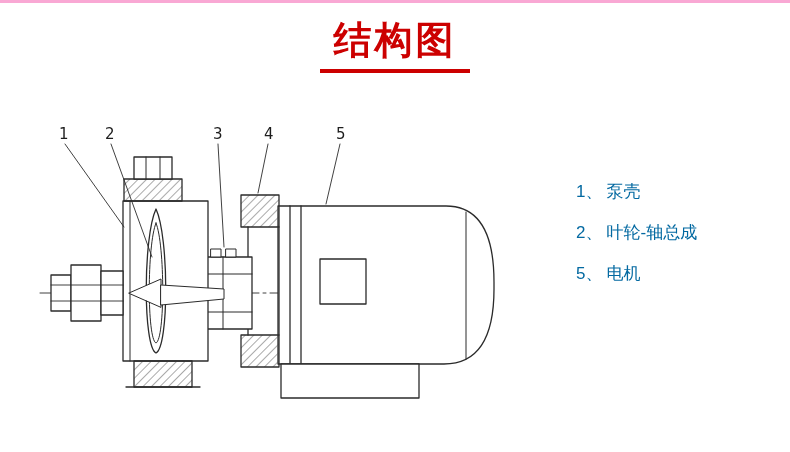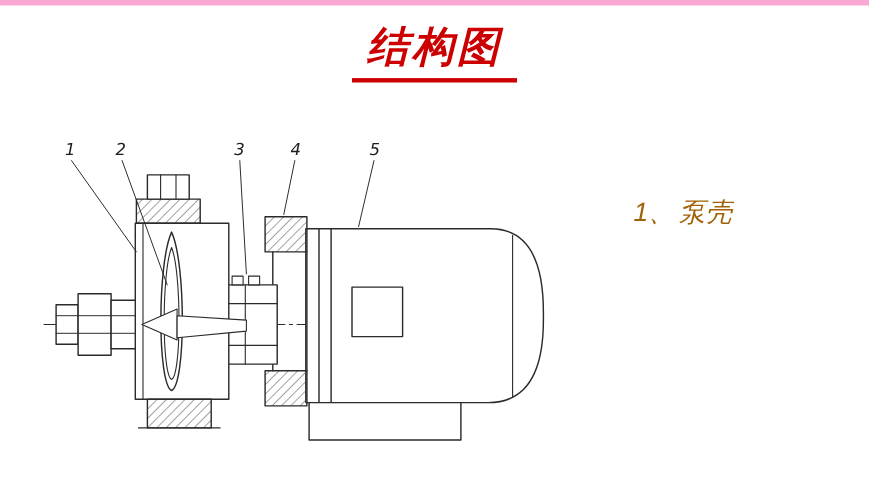--- a/index.html
+++ b/index.html
@@ -3,22 +3,21 @@
 <meta charset="utf-8">
 <style>
   * { margin: 0; padding: 0; box-sizing: border-box; }
   body { background: #fff; font-family: "Liberation Sans", "DejaVu Sans", sans-serif; }
   .page {
     position: relative;
     width: 790px;
     height: 452px;
     background: #ffffff;
     overflow: hidden;
-    border-top: 5px solid #f9a8d4;
-    font-style: italic;
+    border-top: 3px solid #f9a8d4;
   }
   .title {
     position: absolute;
     top: 12px;
     left: 0;
     width: 100%;
     text-align: center;
     font-size: 38px;
     font-weight: 700;
     color: #cc0000;
@@ -39,24 +38,24 @@
     left: 28px;
     top: 116px;
   }
   .legend {
     position: absolute;
     left: 576px;
     top: 168px;
     color: #1d1d1d;
   }
   .legend-row {
-    font-size: 24px;
+    font-size: 17px;
     line-height: 41px;
     white-space: nowrap;
-    color: #a16207;
+    color: #0369a1;
   }
   .legend-row .num { margin-right: 4px; }
   text.callout {
     font-size: 15px;
     fill: #1d1d1d;
   }
 </style>
 </head>
 <body>
 
@@ -128,15 +127,21 @@
       <text class="callout" x="185" y="20">3</text>
       <text class="callout" x="236" y="20">4</text>
       <text class="callout" x="308" y="20">5</text>
     </g>
   </svg>
 
   <div class="legend">
     <div class="legend-row">
       <span class="num">1、</span><span>泵壳</span>
     </div>
+    <div class="legend-row">
+      <span class="num">2、</span><span>叶轮-轴总成</span>
+    </div>
+    <div class="legend-row">
+      <span class="num">5、</span><span>电机</span>
+    </div>
   </div>
 
 </div>
 
 </body></html>

